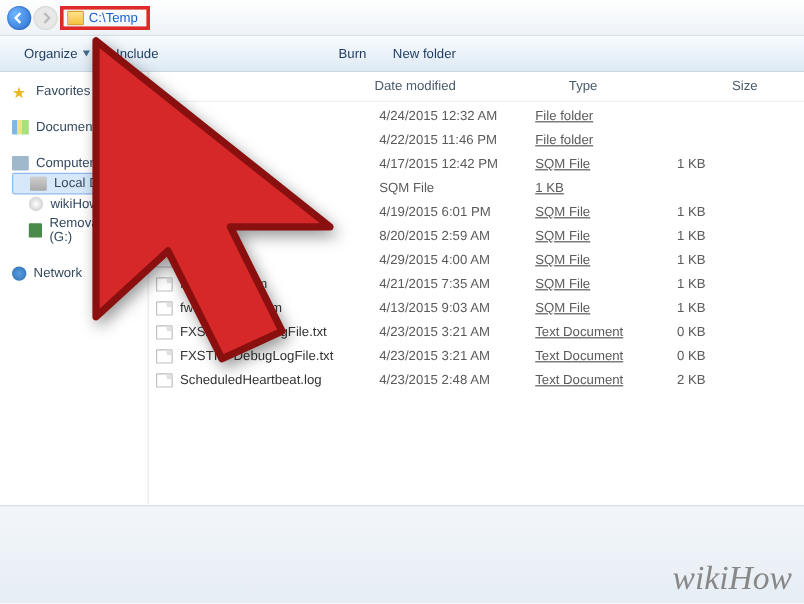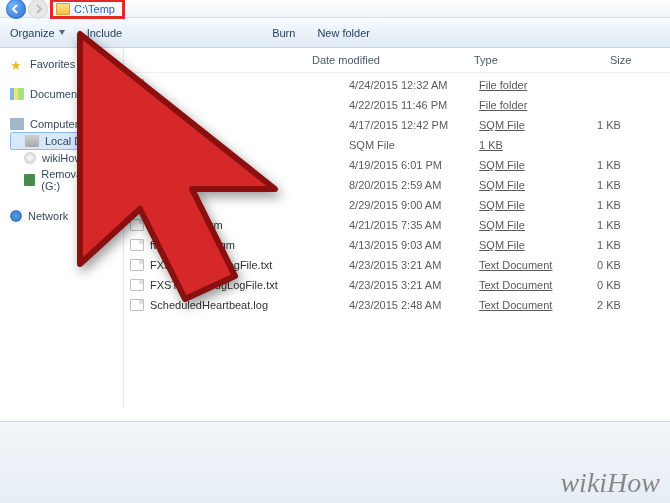--- a/index.html
+++ b/index.html
@@ -1,28 +1,28 @@
 <!DOCTYPE html>
 <html><head>
 <meta charset="utf-8">
 <style>
 * { box-sizing: border-box; margin: 0; padding: 0; font-family: "Segoe UI", Tahoma, sans-serif; font-size: 11px; }
 body { width: 670px; height: 503px; background: #fff; overflow: hidden; position: relative; }
 
-.addrbar { display: flex; align-items: center; height: 18px; padding: 3px 6px; background: linear-gradient(#fefefe,#eef3f8); border-bottom: 1px solid #d8e0e8; }
+.addrbar { display: flex; align-items: center; height: 30px; padding: 3px 6px; background: linear-gradient(#fefefe,#eef3f8); border-bottom: 1px solid #d8e0e8; }
 .navbtn { width: 20px; height: 20px; border-radius: 50%; margin-right: 2px; display: inline-flex; align-items: center; justify-content: center; }
 .back { background: radial-gradient(circle at 30% 30%, #6fb4ff, #2a6fcf); box-shadow: inset 0 0 2px #1a4f9f; }
 .fwd { background: #e8e8e8; box-shadow: inset 0 0 2px #c0c0c0; }
 .navbtn svg { width: 10px; height: 10px; }
 
 .addrhighlight { border: 3px solid #e02a2a; padding: 1px 3px; display: flex; align-items: center; }
 .foldericon { width: 14px; height: 12px; background: linear-gradient(#ffe28a,#f5c23e); border: 1px solid #d9a336; border-radius: 1px; margin-right: 4px; }
 .addrtext { color: #1a60c8; font-size: 11px; padding-right: 4px; }
 
-.toolbar { display: flex; align-items: center; height: 30px; padding: 0 10px; background: linear-gradient(#f6fbff,#dfeaf4); border-bottom: 1px solid #c9d7e4; gap: 22px; }
+.toolbar { display: flex; align-items: center; height: 30px; padding: 0 20px; background: linear-gradient(#f6fbff,#dfeaf4); border-bottom: 1px solid #c9d7e4; gap: 22px; }
 .tbtn { color: #1f3b5e; font-size: 12px; display: inline-flex; align-items: center; gap: 4px; cursor: default; }
 .tbtn .chev { width: 0; height: 0; border-left: 3px solid transparent; border-right: 3px solid transparent; border-top: 5px solid #4a6a8f; }
 
 .body { display: flex; height: 360px; }
 .sidebar { width: 165px; padding: 8px 0 8px 10px; border-right: 1px solid #e5eaf0; }
 .sgroup { margin-bottom: 14px; }
 .sitem { display: flex; align-items: center; gap: 6px; padding: 2px 0; color: #34495e; font-size: 11px; }
 .sitem.sub { padding-left: 14px; }
 .sitem.sel { background: #d7e8fb; border: 1px solid #8ebbed; border-radius: 2px; }
 .ico { width: 14px; height: 12px; display: inline-block; }
@@ -38,21 +38,21 @@
 .headers { display: flex; padding: 6px 0 6px 188px; color: #4a5a6a; font-size: 11px; border-bottom: 1px solid #f0f0f0; gap: 32px; }
 .headers div:nth-child(1){ width:130px; } .headers div:nth-child(2){ width:104px; } .headers div:nth-child(3){ width:60px; }
 
 .files { padding: 2px 0; }
 .row { display: flex; align-items: center; height: 20px; padding-left: 6px; }
 .row .fico { width: 14px; height: 12px; margin-right: 6px; }
 .folder { background: linear-gradient(#ffe9a8,#f2c860); border: 1px solid #d9a336; border-radius: 1px; }
 .file { background: #fff; border: 1px solid #c0c0c0; border-radius: 1px; position: relative; }
 .file::after { content:""; position:absolute; top:0; right:0; width:4px; height:4px; background:#e0e0e0; }
 .row span:nth-child(2){ width: 166px; overflow:hidden; text-overflow:ellipsis; white-space:nowrap; color:#333; }
-.row span:nth-child(3){ width: 130px; color:#5a5a5a;margin-left:33px; }
+.row span:nth-child(3){ width: 130px; color:#5a5a5a; }
 .row span:nth-child(4){ width: 104px; color:#5a5a5a;text-decoration:underline; }
 .row span:nth-child(5){ width: 60px; color:#5a5a5a; text-align:center; padding-right:8px; }
 
 .bottombar { position:absolute; bottom:0; left:0; right:0; height:82px; background: linear-gradient(#f2f6fa,#e6edf4); border-top:1px solid #d0dae4; }
 .watermark { position:absolute; bottom:4px; right:10px; font-family: Georgia, serif; font-size: 28px; color:#888; font-style:italic; }
 
 .cursor { position:absolute; left:70px; top:24px; pointer-events:none; }
 .cursor svg { filter: drop-shadow(3px 5px 6px rgba(0,0,0,0.4)); }
 </style>
 </head>
@@ -176,21 +176,21 @@
         <div class="row">
           <span class="fico file"></span>
     <span>fwtsqm</span>
     <span>8/20/2015 2:59 AM</span>
     <span>SQM File</span>
     <span>1 KB</span>
         </div>
         <div class="row">
           <span class="fico file"></span>
     <span>fwtsqm</span>
-    <span>2/29/2015 9:00 AM</span>
+    <span>4/29/2015 4:00 AM</span>
     <span>SQM File</span>
     <span>1 KB</span>
         </div>
         <div class="row">
           <span class="fico file"></span>
     <span>fwtsqmfile.sqm</span>
     <span>4/21/2015 7:35 AM</span>
     <span>SQM File</span>
     <span>1 KB</span>
         </div>

